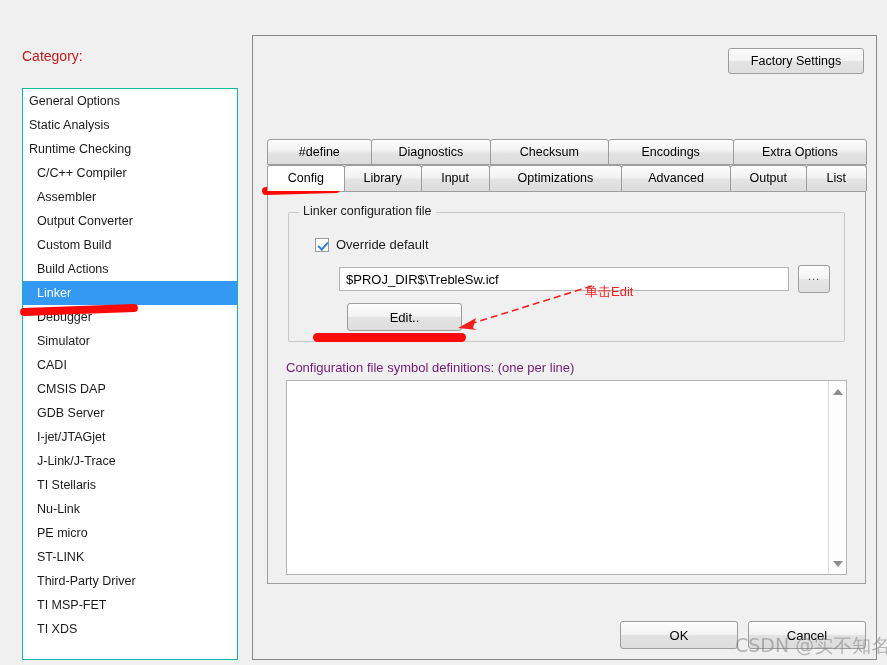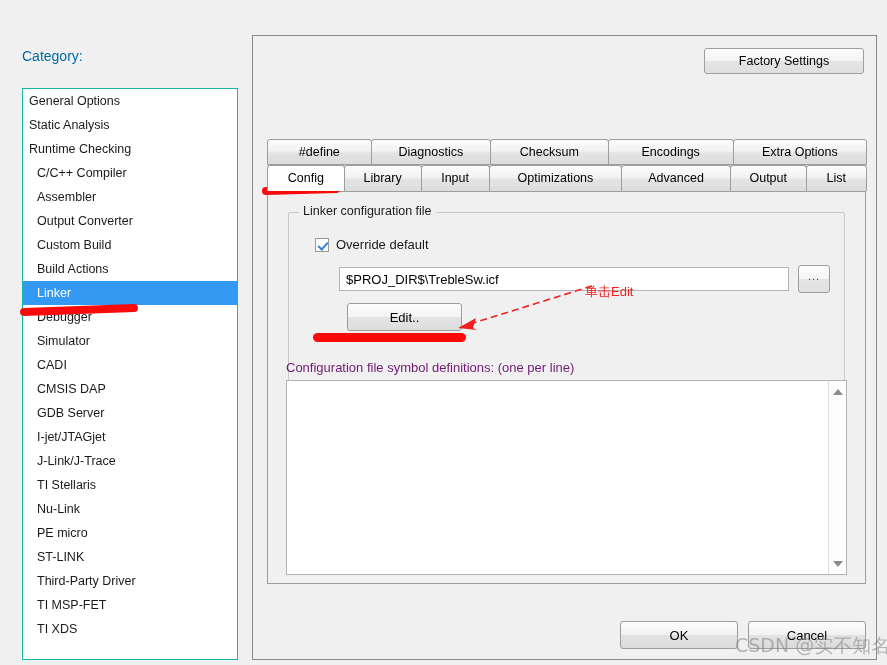--- a/index.html
+++ b/index.html
@@ -16,21 +16,21 @@
     position: relative;
     overflow: hidden;
   }
 
   
   #category-label {
     position: absolute;
     left: 22px;
     top: 48px;
     font-size: 14px;
-    color: #0369a1;
+    color: #b91c1c;
   }
   #category-list {
     position: absolute;
     left: 22px;
     top: 88px;
     width: 216px;
     height: 572px;
     background: #ffffff;
     border: 1px solid #14b8a6;
     box-sizing: border-box;
@@ -61,21 +61,21 @@
     height: 625px;
     background: #f0f0f0;
     border: 1px solid #888888;
     box-sizing: border-box;
   }
 
   #factory-settings-btn {
     position: absolute;
     right: 12px;
     top: 12px;
-    width: 160px;
+    width: 136px;
     height: 26px;
     font-family: "Liberation Sans", sans-serif;
     font-size: 12.5px;
     color: #000;
     background: linear-gradient(to bottom, #fdfdfd 0%, #f3f3f3 48%, #e4e4e4 52%, #dfdfdf 100%);
     border: 1px solid #9d9d9d;
     border-radius: 3px;
     cursor: default;
   }
 
@@ -127,21 +127,21 @@
     border: 1px solid #9d9d9d;
     box-sizing: border-box;
   }
 
   
   #linker-group {
     position: absolute;
     left: 18px;
     top: 20px;
     right: 18px;
-    height: 169px;
+    height: 130px;
     border: 1px solid #c9c9c9;
     border-radius: 2px;
     box-sizing: border-box;
   }
   #linker-group-title {
     position: absolute;
     left: 10px;
     top: -9px;
     background: #f0f0f0;
     padding: 0 4px;

